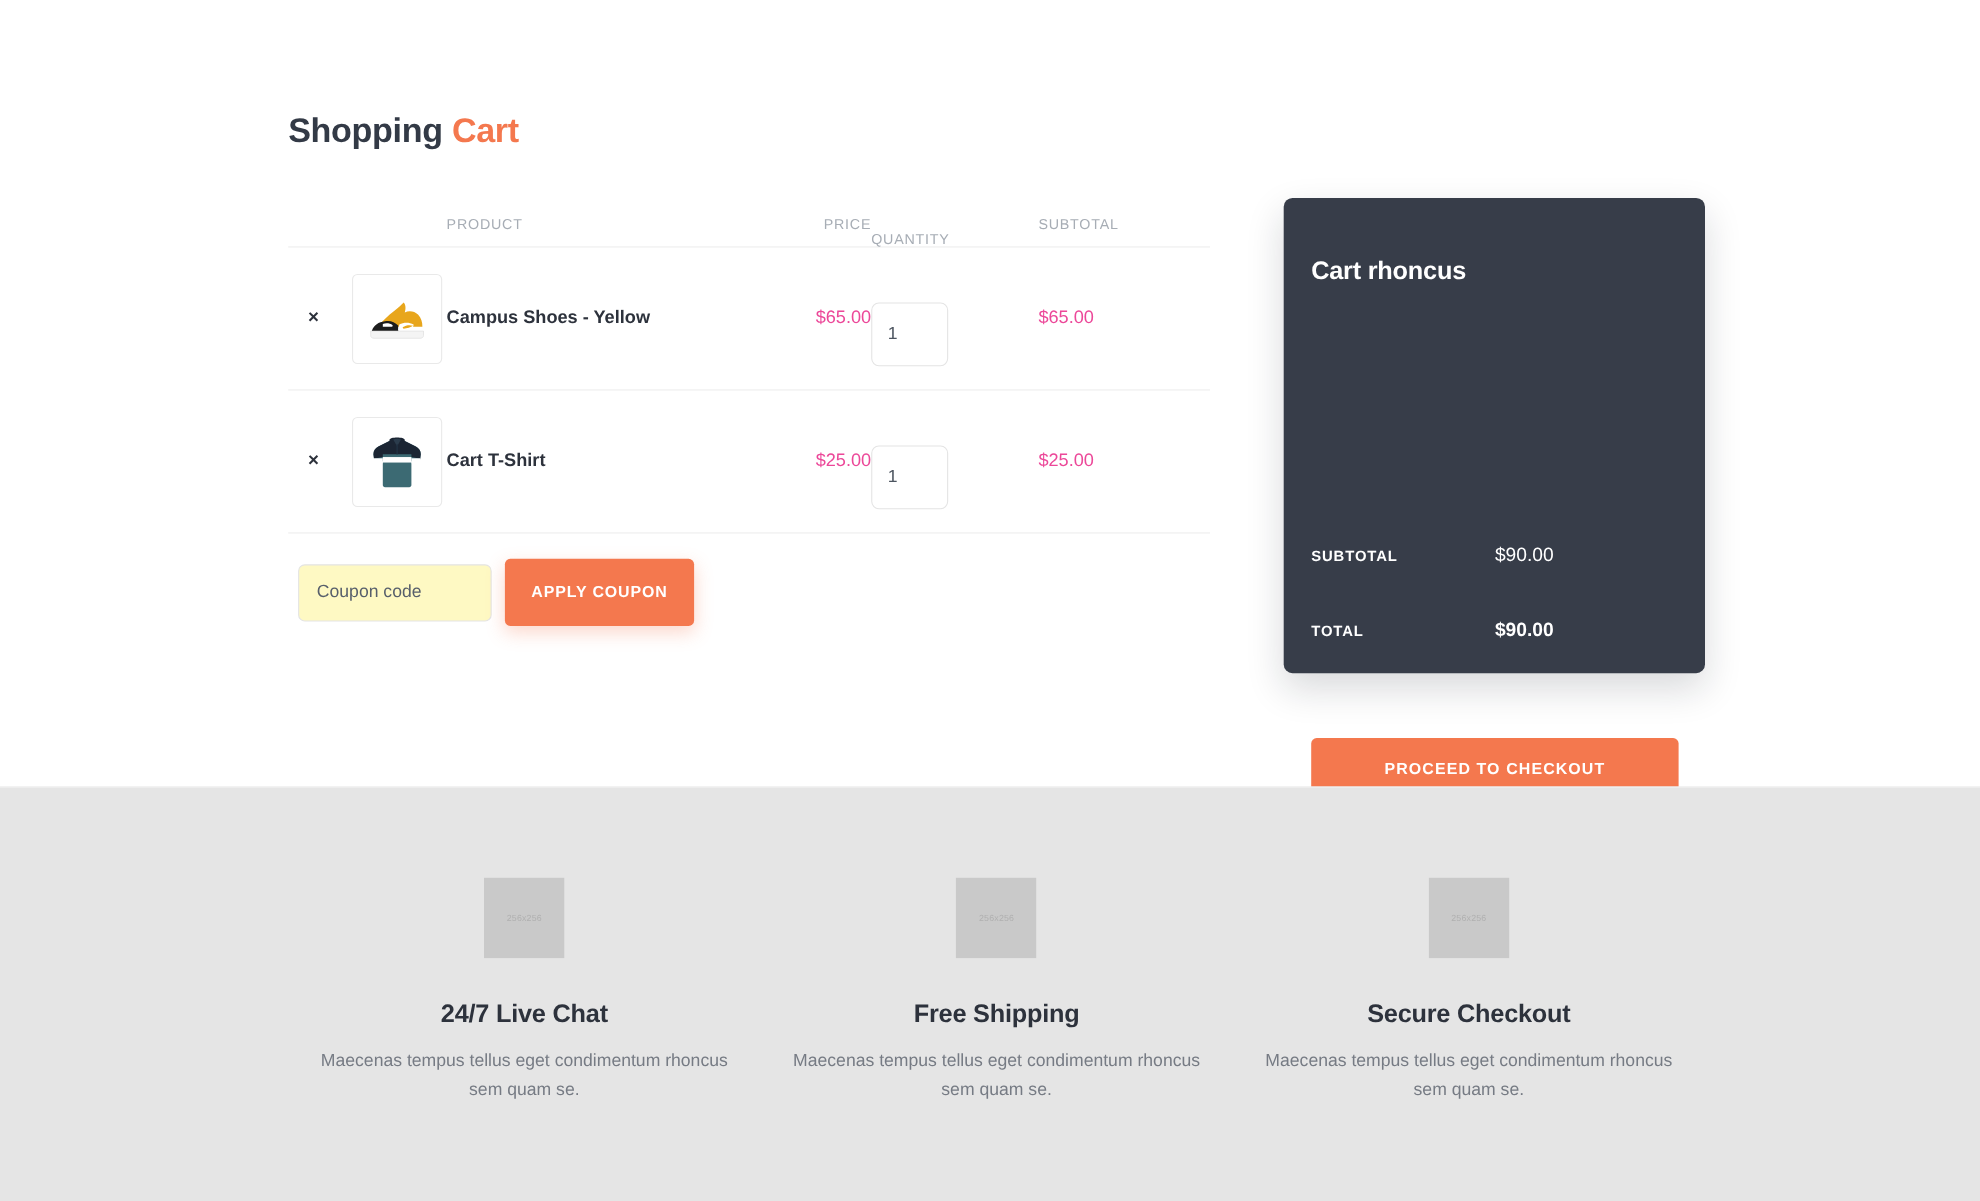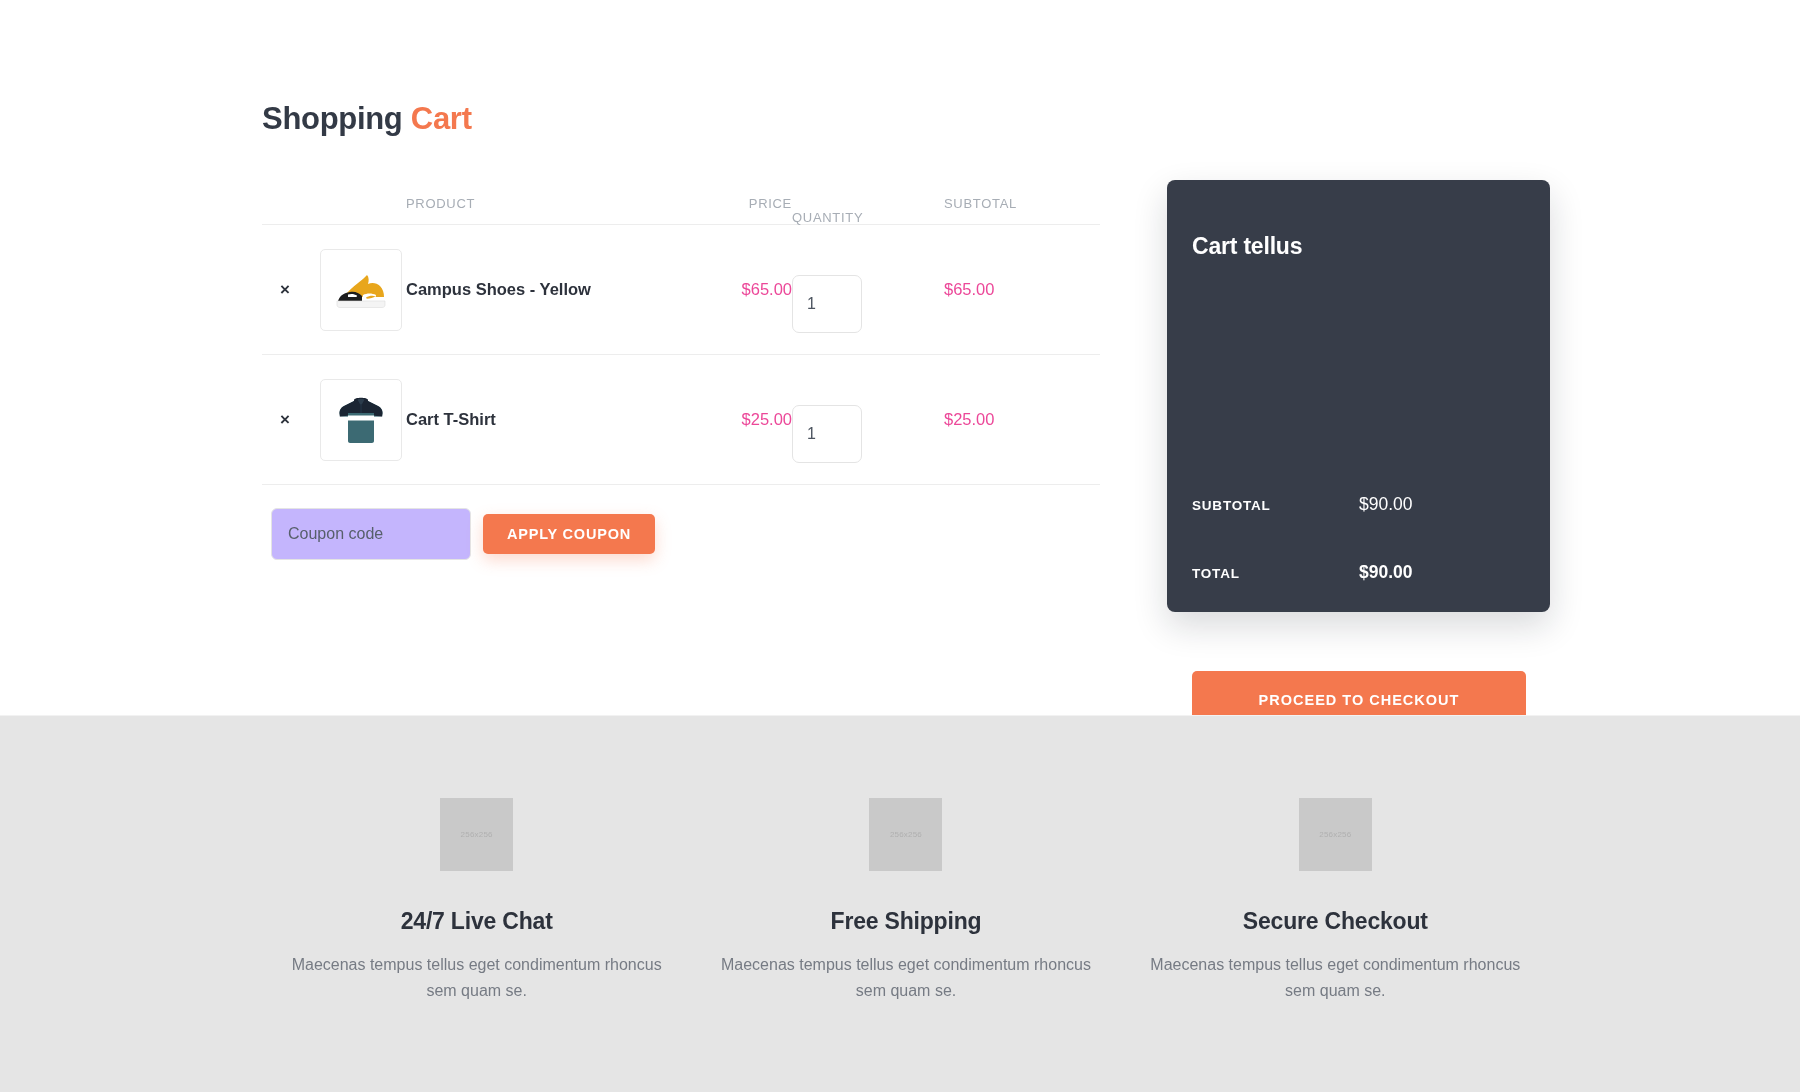--- a/index.html
+++ b/index.html
@@ -113,34 +113,34 @@
   }
 
   
   .coupon-row {
     position:absolute;
     left:271px; top:508px;
     display:flex;
     align-items:center;
   }
   .coupon-input {
-    width:200px; height:52px;
+    width:176px; height:52px;
     border:1px solid #e4e4e4;
     border-radius:6px;
-    background:#c4b5fd;
+    background:#fef9c3;
     padding:10px 16px;
     font-size:16px;
     color:#4d5560;
     font-family:"Liberation Sans", sans-serif;
     outline:none;
   }
   .coupon-input::placeholder { color:#575f6b; }
   .apply-btn {
     margin-left:12px;
-    height:40px;
+    height:61px;
     padding:0 24px;
     border:none;
     border-radius:5px;
     background:#f4784e;
     color:#ffffff;
     font-size:14.5px;
     font-weight:bold;
     letter-spacing:0.8px;
     cursor:pointer;
     box-shadow:0 6px 16px rgba(244,120,78,0.28);
@@ -333,21 +333,21 @@
     </div>
 
   </div>
 
   <div class="coupon-row">
     <input class="coupon-input" type="text" placeholder="Coupon code" style="">
     <button class="apply-btn">APPLY COUPON</button>
   </div>
 
   <div class="totals-card">
-    <div class="totals-title">Cart tellus</div>
+    <div class="totals-title">Cart rhoncus</div>
 
     <div class="totals-line tl-subtotal">
       <span class="tl-label">SUBTOTAL</span>
       <span class="tl-value">$90.00</span>
     </div>
 
     <div class="totals-line tl-total">
       <span class="tl-label">TOTAL</span>
       <span class="tl-value bold">$90.00</span>
     </div>

